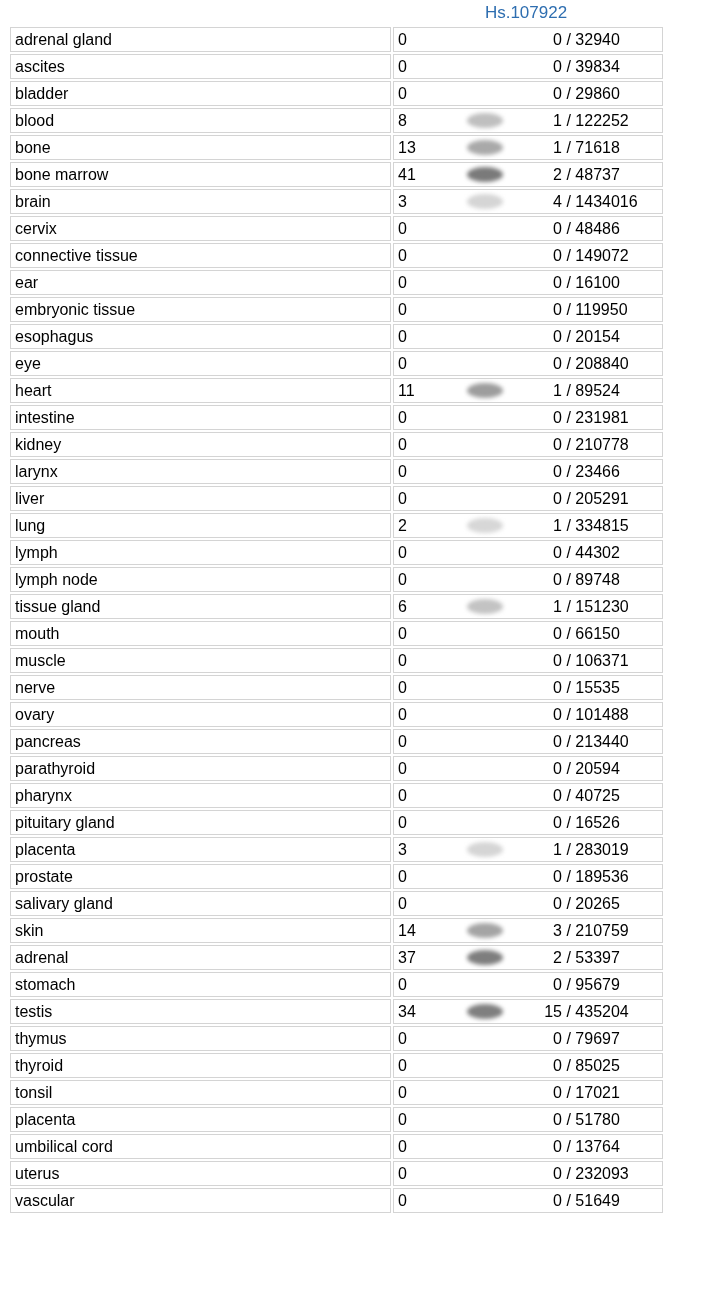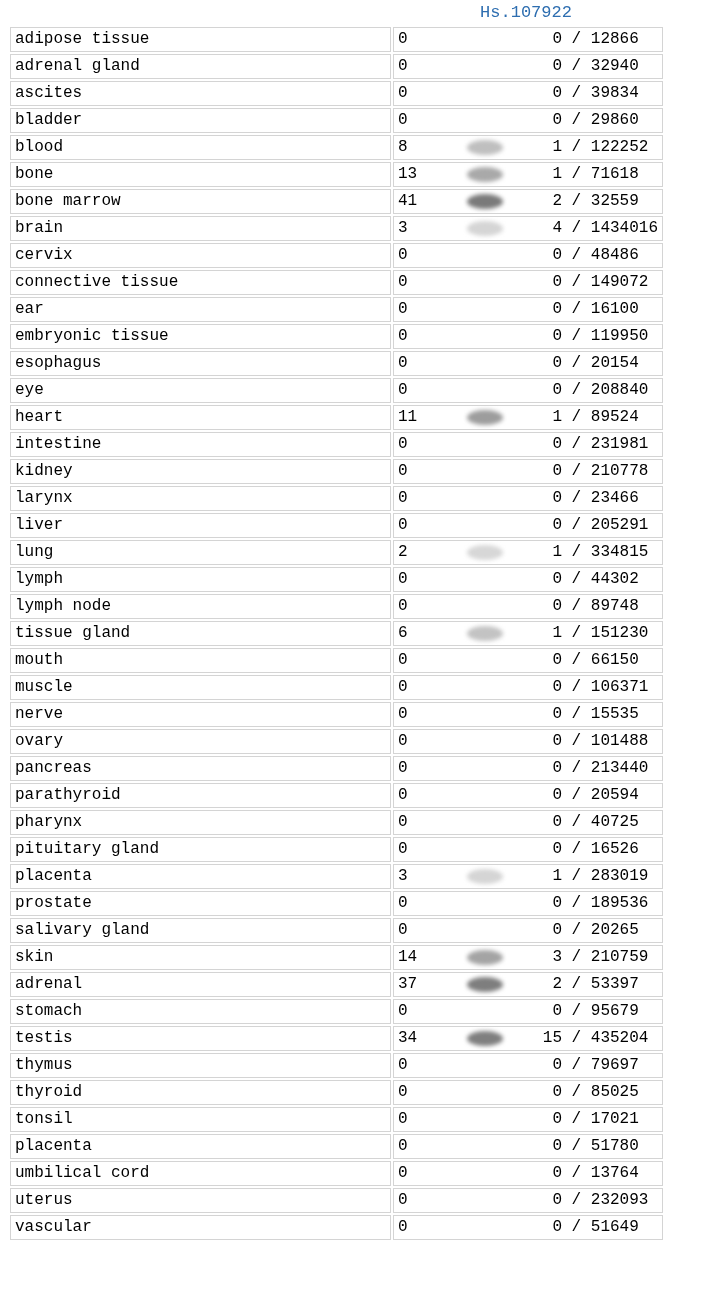--- a/index.html
+++ b/index.html
@@ -9,21 +9,20 @@
     width: 725px;
     height: 1291px;
     font-family: "Liberation Sans", sans-serif;
     color: #000000;
   }
   .page {
     position: relative;
     width: 706px;
     height: 1291px;
     overflow: hidden;
-    font-family: Liberation Mono, monospace;
   }
   .gene-header {
     margin-left: 393px;
     width: 266px;
     height: 25px;
     padding-top: 3px;
     box-sizing: border-box;
     text-align: center;
   }
   .gene-link {
@@ -89,36 +88,20 @@
 <body>
 
 <div class="page">
 
   <div class="gene-header">
     <span class="gene-link">Hs.107922</span>
   </div>
 
   <table class="est-table">
     <tbody>
-    <tr>
-      <td class="tissue-cell">adipose tissue</td>
-      <td class="gene-cell">
-        <div class="gene-cell-inner">
-          <span class="tpm">0</span>
-          <span class="spot-box">
-            
-          </span>
-          <span class="ratio">
-            <span class="num">0</span>
-            <span class="slash"> / </span>
-            <span class="den">12866</span>
-          </span>
-        </div>
-      </td>
-    </tr>
 
     <tr>
       <td class="tissue-cell">adrenal gland</td>
       <td class="gene-cell">
         <div class="gene-cell-inner">
           <span class="tpm">0</span>
           <span class="spot-box">
             
           </span>
           <span class="ratio">
@@ -202,21 +185,21 @@
       <td class="tissue-cell">bone marrow</td>
       <td class="gene-cell">
         <div class="gene-cell-inner">
           <span class="tpm">41</span>
           <span class="spot-box">
             <span class="spot" style="background: rgb(122, 122, 122);"></span>
           </span>
           <span class="ratio">
             <span class="num">2</span>
             <span class="slash"> / </span>
-            <span class="den">32559</span>
+            <span class="den">48737</span>
           </span>
         </div>
       </td>
     </tr>
 
     <tr>
       <td class="tissue-cell">brain</td>
       <td class="gene-cell">
         <div class="gene-cell-inner">
           <span class="tpm">3</span>

